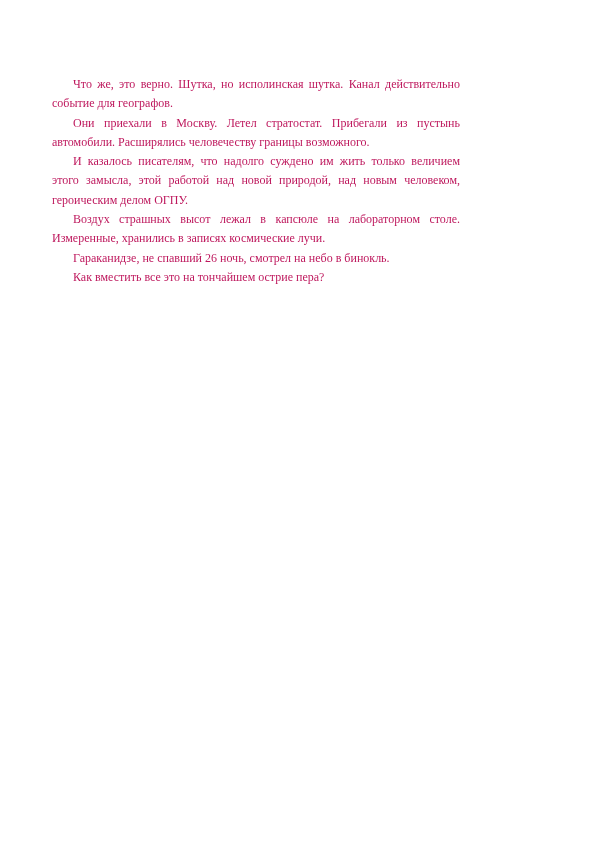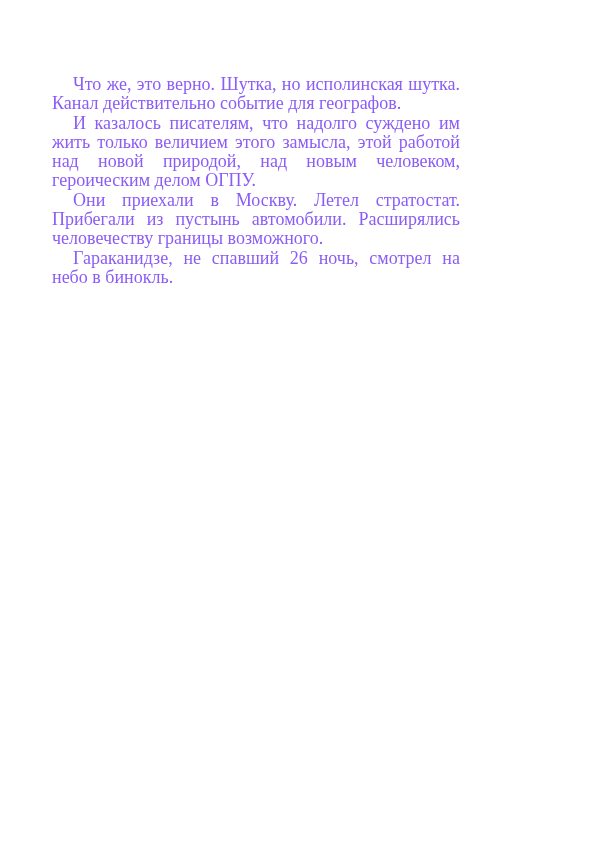--- a/index.html
+++ b/index.html
@@ -12,35 +12,37 @@
       height: 852px;
       position: relative;
       overflow: hidden;
     }
     .page {
       position: absolute;
       left: 52px;
       top: 75px;
       width: 408px;
       font-family: "Liberation Serif", "DejaVu Serif", serif;
-      font-size: 18px;
+      font-size: 12px;
       line-height: 19.3px;
-      color: #8b5cf6;
+      color: #be185d;
     }
     .para {
       margin: 0;
       text-indent: 21px;
       text-align: justify;
       hyphens: manual;
     }
     .para.last-line-left {
       text-align-last: left;
     }
   </style>
 </head>
 <body>
 
 <div class="page">
   <p class="para last-line-left">Что же, это верно. Шутка, но исполинская шутка. Канал действительно событие для географов.</p>
+  <p class="para last-line-left">Они приехали в Москву. Летел стратостат. Прибегали из пустынь автомобили. Расширялись человечеству границы возможного.</p>
   <p class="para last-line-left">И казалось писателям, что надолго суждено им жить только величием этого замысла, этой работой над новой природой, над новым человеком, героическим делом ОГПУ.</p>
-  <p class="para last-line-left">Они приехали в Москву. Летел стратостат. Прибегали из пустынь автомобили. Расширялись человечеству границы возможного.</p>
+  <p class="para last-line-left">Воздух страшных высот лежал в капсюле на лаборатор­ном столе. Измеренные, хранились в записях космические лучи.</p>
   <p class="para last-line-left">Гараканидзе, не спавший 26 ночь, смотрел на небо в би­нокль.</p>
+  <p class="para last-line-left">Как вместить все это на тончайшем острие пера?</p>
 </div>
 
 </body></html>

